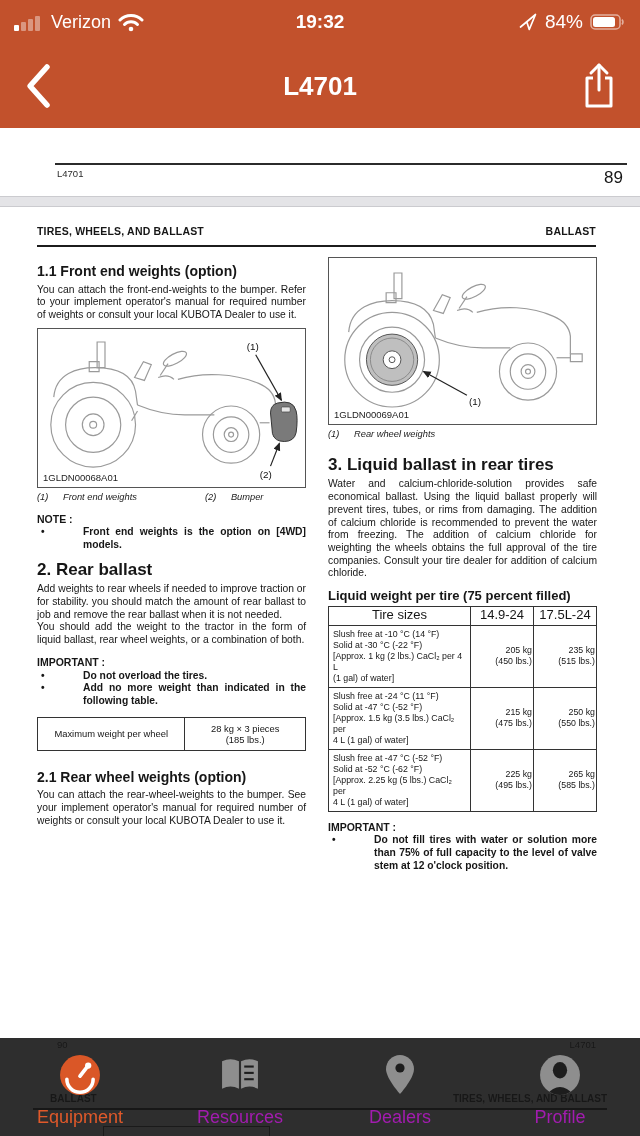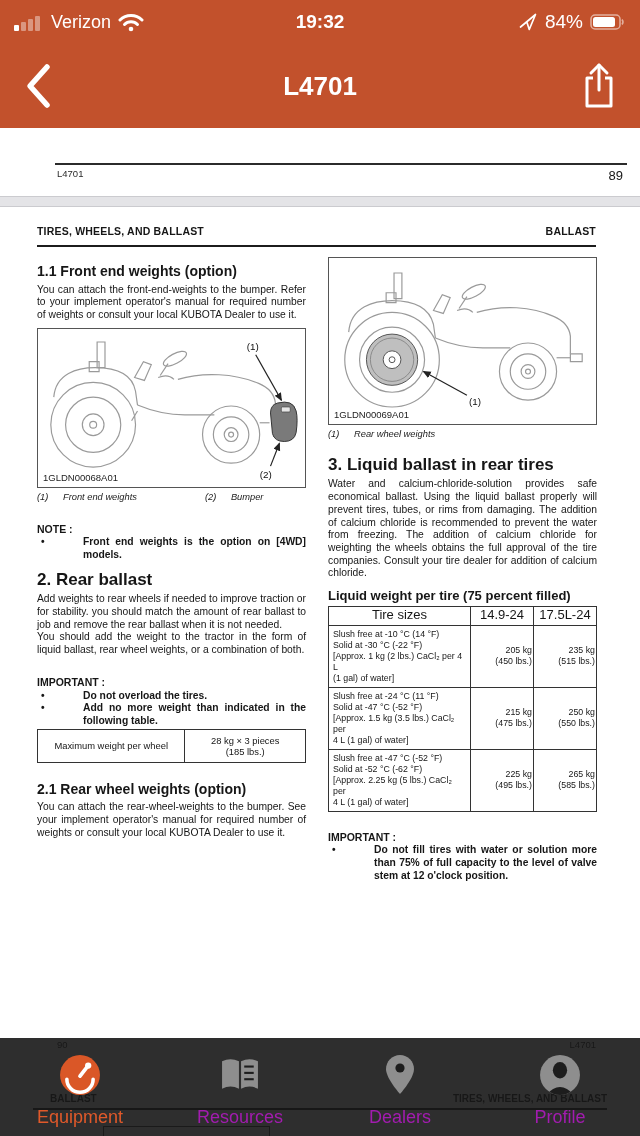--- a/index.html
+++ b/index.html
@@ -17,45 +17,45 @@
   .navbar{position:absolute;top:44px;left:0;width:640px;height:84px;background:#C2512C;
           display:flex;align-items:center;justify-content:center;color:#fff;}
   .nav-title{font-size:26px;font-weight:bold;}
   .nav-back{position:absolute;left:16px;top:18px;width:44px;height:48px;display:flex;align-items:center;justify-content:center;cursor:pointer;}
   .nav-share{position:absolute;right:18px;top:16px;width:46px;height:52px;display:flex;align-items:center;justify-content:center;cursor:pointer;}
   
   .content{position:absolute;top:128px;left:0;width:640px;height:1008px;background:#fff;overflow:hidden;color:#161616;}
   .prev-rule{position:absolute;top:35px;left:55px;width:572px;height:2px;background:#2b2b2b;}
   .prev-footer{position:absolute;top:40px;left:57px;width:566px;display:flex;justify-content:space-between;}
   .tiny{font-size:9.5px;color:#2a2a2a;}
-  .pg89num{font-size:13px;}
+  .pg89num{font-size:17px;}
   .page-sep{position:absolute;top:68px;left:0;width:640px;height:11px;background:#E4E4E7;
             border-top:1px solid #CBCBCF;border-bottom:1px solid #CBCBCF;}
   .page90{position:absolute;top:79px;left:0;width:640px;height:929px;background:#fff;}
   .p-header{position:absolute;top:18px;left:37px;width:559px;display:flex;justify-content:space-between;
             font-size:10.5px;font-weight:bold;letter-spacing:.2px;}
   .h-rule{position:absolute;top:38px;left:37px;width:559px;height:2px;background:#1c1c1c;}
   .col{position:absolute;top:50px;width:269px;font-size:10.3px;line-height:12.7px;}
   .col-left{left:37px;}
   .col-right{left:328px;}
   .just{text-align:justify;}
   h3.sub{font-size:14px;margin:8px 0 6px 0;}
   h3.big{font-size:17px;margin:12px 0 7px 0;}
   .figbox{position:relative;border:1.3px solid #555;background:#fff;margin-top:6px;}
   .figcode{position:absolute;left:5px;bottom:2px;font-size:9.5px;color:#222;}
   .figcap{display:flex;gap:8px;font-style:italic;font-size:9.3px;margin:3px 0 0 0;color:#222;}
   .figcap .cnum{width:18px;flex:none;}
   .figcap .c2{margin-left:60px;}
-  .lbl{font-weight:bold;font-size:10.5px;margin-top:19px;}
+  .lbl{font-weight:bold;font-size:10.5px;margin-top:9px;}
   .bullets{margin:1px 0 0 0;}
   .bul{display:flex;gap:6px;font-weight:bold;}
   .bul .dot{flex:none;width:8px;padding-left:4px;}
   .bul .bt{flex:1;text-align:justify;margin-left:32px;}
   table{border-collapse:collapse;}
-  .maxtab{width:100%;margin-top:1px;}
+  .maxtab{width:100%;margin-top:9px;}
   .maxtab td{border:1.2px solid #333;font-size:9.4px;text-align:center;vertical-align:middle;height:33px;line-height:11px;}
   .maxtab td.v{white-space:pre-line;}
   .liqtitle{font-weight:bold;font-size:13px;margin:10px 0 3px 0;}
   .liqtab{width:100%;}
   .liqtab th{border:1.2px solid #333;font-size:13px;font-weight:normal;text-align:center;height:19px;}
   .liqtab td{border:1.2px solid #333;font-size:8.8px;line-height:11px;vertical-align:middle;padding:3px 4px;}
   .liqtab td.d{white-space:pre-line;text-align:left;}
   .liqtab td.v{white-space:pre-line;text-align:right;padding:2px 1px;}
   
   .bottomzone{position:absolute;left:0;top:1038px;width:640px;height:98px;}

